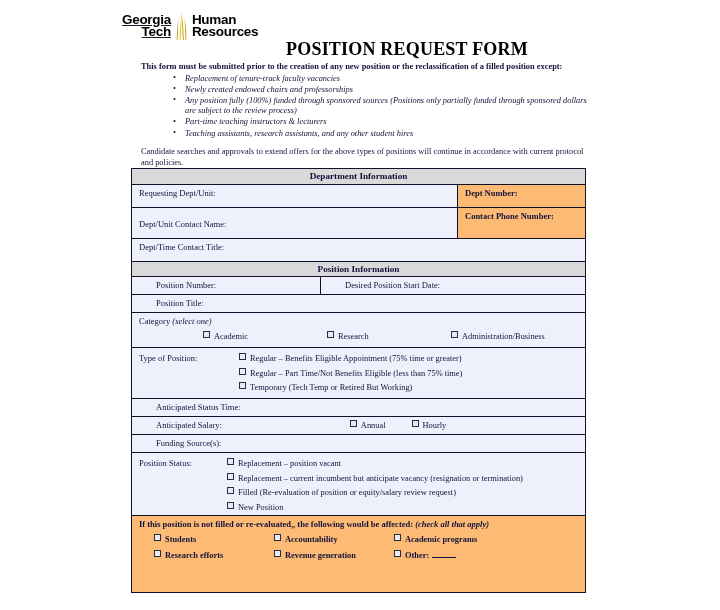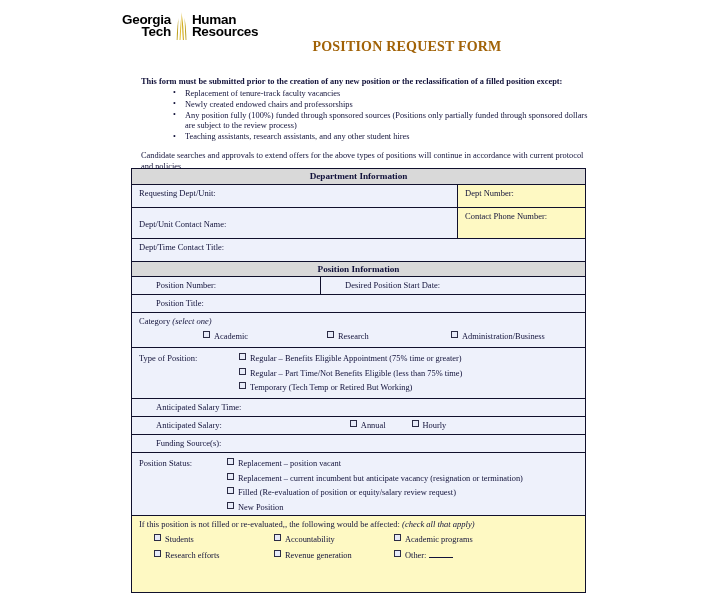--- a/index.html
+++ b/index.html
@@ -28,20 +28,21 @@
     top: 11px;
     display: flex;
     align-items: center;
     height: 30px;
   }
   .logo-left {
     display: flex;
     flex-direction: column;
     align-items: flex-end;
     line-height: 12px;
+    text-decoration: underline;
   }
   .logo-right {
     display: flex;
     flex-direction: column;
     align-items: flex-start;
     line-height: 12px;
   }
   .logo-word {
     font-family: "Liberation Sans", "DejaVu Sans", sans-serif;
     font-weight: bold;
@@ -60,50 +61,50 @@
   
   .form-title {
     position: absolute;
     left: 0;
     top: 39px;
     width: 720px;
     text-align: center;
     padding-left: 94px;
     box-sizing: border-box;
     font-weight: bold;
-    font-size: 14px;
+    font-size: 18px;
     letter-spacing: 0.2px;
-    color: #a16207;
+    color: #000000;
   }
 
   
   .intro {
     position: absolute;
     left: 141px;
     top: 62px;
     width: 456px;
     font-size: 8.4px;
     line-height: 10.6px;
     color: #12123a;
-    margin-top: 15px;
   }
   .intro-lead {
     font-weight: bold;
     margin: 0 0 1px 0;
   }
   ul.intro-list {
     margin: 0;
     padding: 0 0 0 32px;
     list-style: none;
   }
   ul.intro-list li {
     position: relative;
     margin: 0 0 0.5px 0;
     padding-left: 12px;
     line-height: 10.6px;
+    font-style: italic;
   }
   ul.intro-list li::before {
     content: "\2022";
     position: absolute;
     left: 0;
     top: -0.5px;
     font-size: 8px;
   }
   .intro-tail {
     margin: 8px 0 0 0;
@@ -140,21 +141,21 @@
   }
 
   .cell {
     font-size: 8.5px;
     padding: 3px 0 3px 7px;
     box-sizing: border-box;
     background: #eef1fb;
     color: #12123a;
     line-height: 11px;
   }
-  .cell.white { background: #fef9c3; }
+  .cell.white { background: #fdba74; font-weight: bold; }
   .cell.divider-l { border-left: 1px solid #10102c; }
   .grow { flex: 1 1 auto; }
 
   .h16 { min-height: 16px; padding-left: 24px; }
   .h22 { min-height: 22px; }
   .h30 { min-height: 30px; }
 
   
   .cb {
     display: inline-block;
@@ -242,20 +243,21 @@
   </div>
 
   <div class="form-title">POSITION REQUEST FORM</div>
 
   <div class="intro">
     <p class="intro-lead">This form must be submitted prior to the creation of any new position or the reclassification of a filled position except:</p>
     <ul class="intro-list">
       <li>Replacement of tenure-track faculty vacancies</li>
       <li>Newly created endowed chairs and professorships</li>
       <li>Any position fully (100%) funded through sponsored sources (Positions only partially funded through sponsored dollars are subject to the review process)</li>
+      <li>Part-time teaching instructors &amp; lecturers</li>
       <li>Teaching assistants, research assistants, and any other student hires</li>
     </ul>
     <p class="intro-tail">Candidate searches and approvals to extend offers for the above types of positions will continue in accordance with current protocol and policies.</p>
   </div>
 
   <div class="form">
 
     <div class="row">
       <div class="sect-head">Department Information</div>
     </div>
@@ -339,21 +341,21 @@
           <label class="opt">
             <span class="cb"></span>
             <span>Temporary (Tech Temp or Retired But Working)</span>
           </label>
         </div>
       </div>
     </div>
 
     <div class="row">
       <div class="cell grow h16">
-        <span>Anticipated Salary Time:</span>
+        <span>Anticipated Status Time:</span>
       </div>
     </div>
 
     <div class="row">
       <div class="cell grow h16" style="display:flex;align-items:center;">
         <span>Anticipated Salary:</span>
         <div class="inline-opts" style="padding-left:128px;">
           <label class="opt">
             <span class="cb"></span>
             <span>Annual</span>

